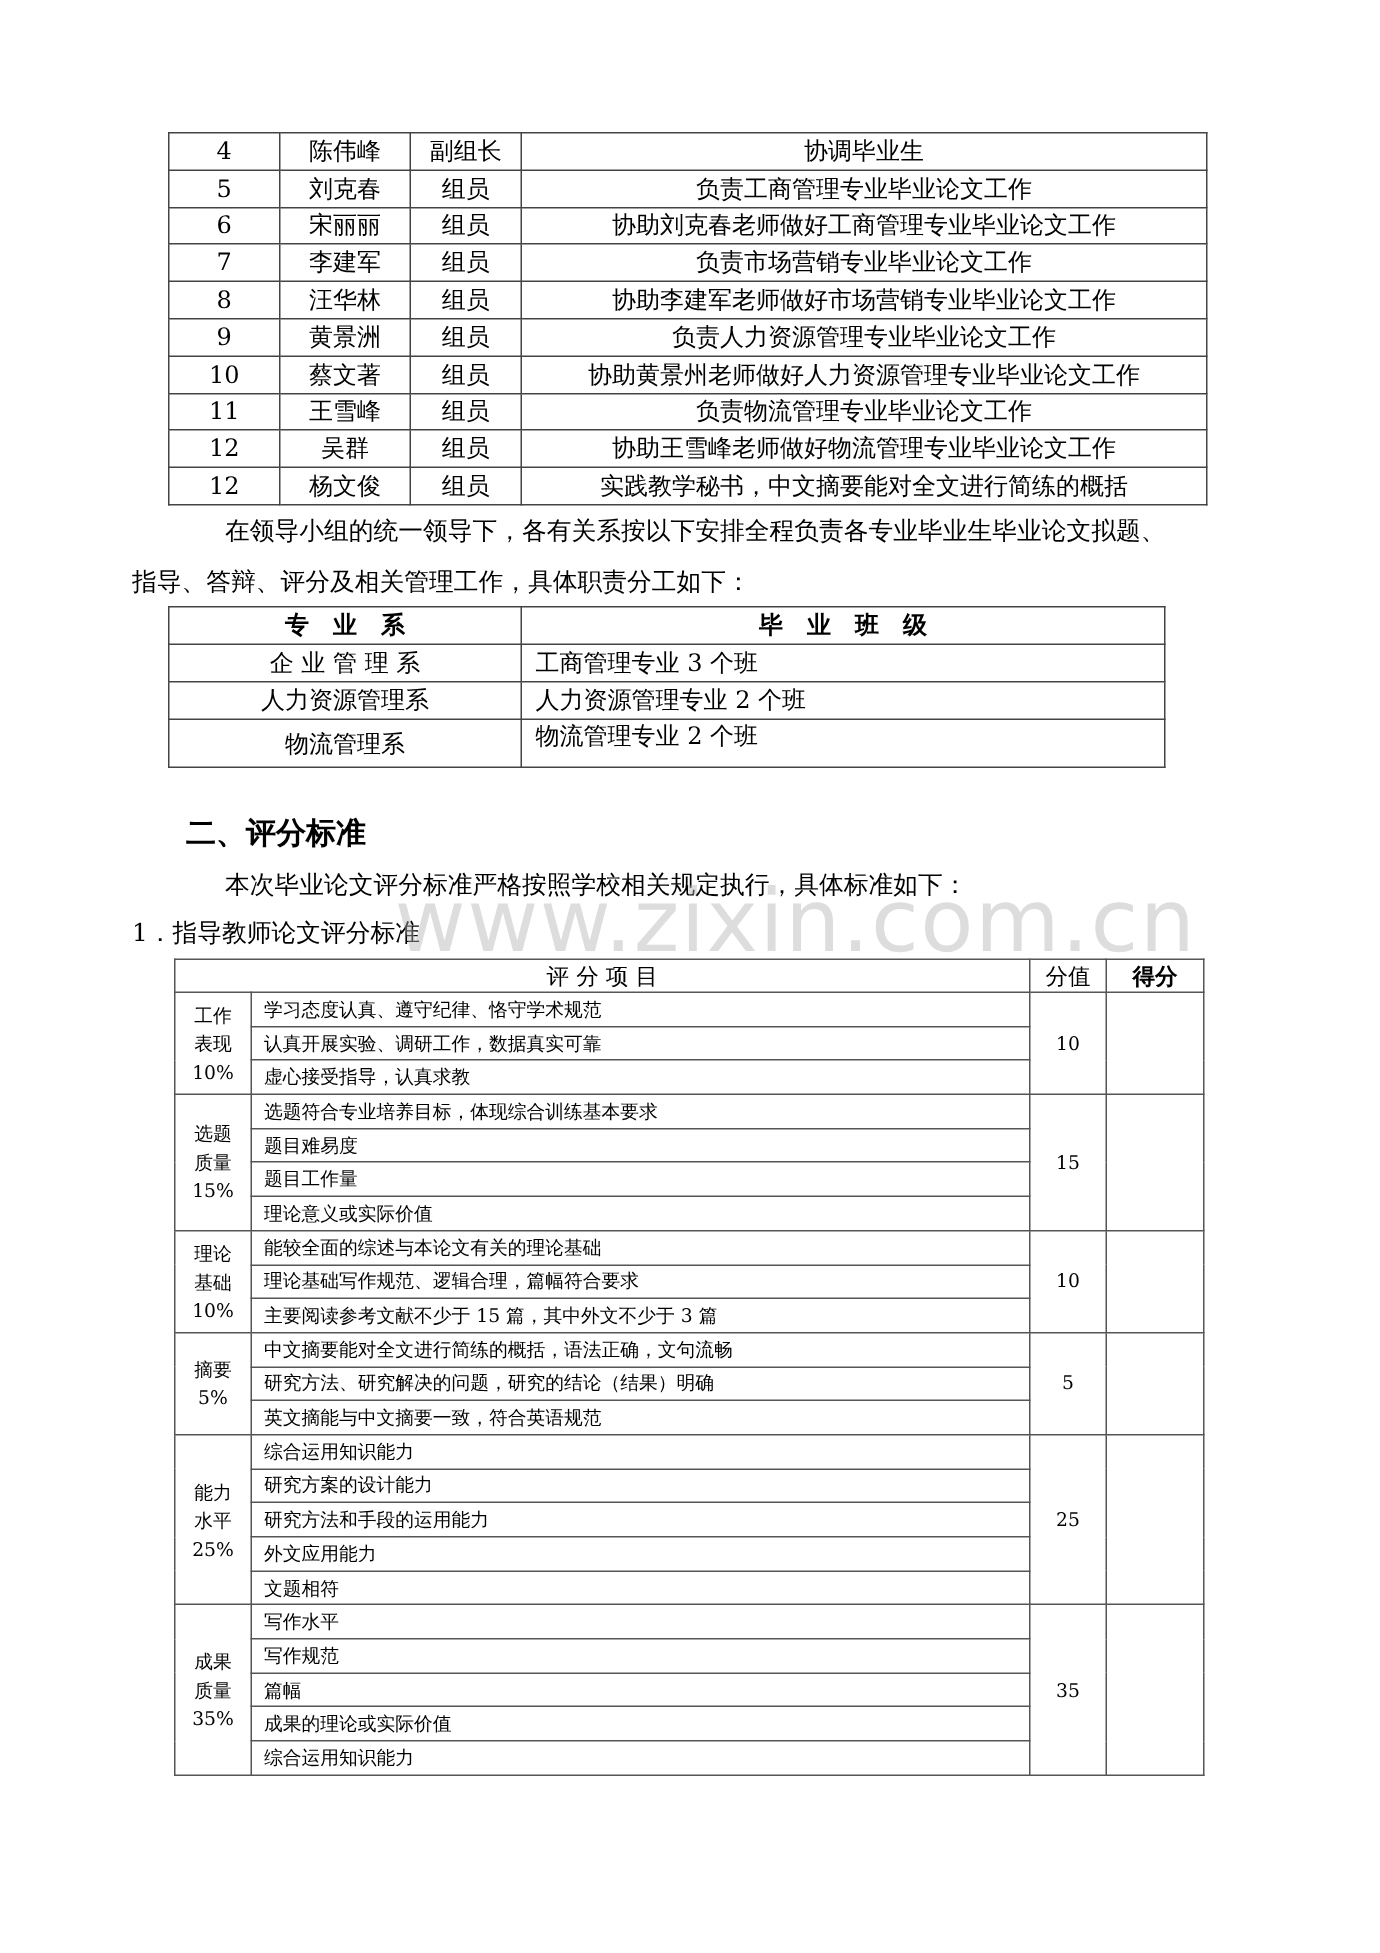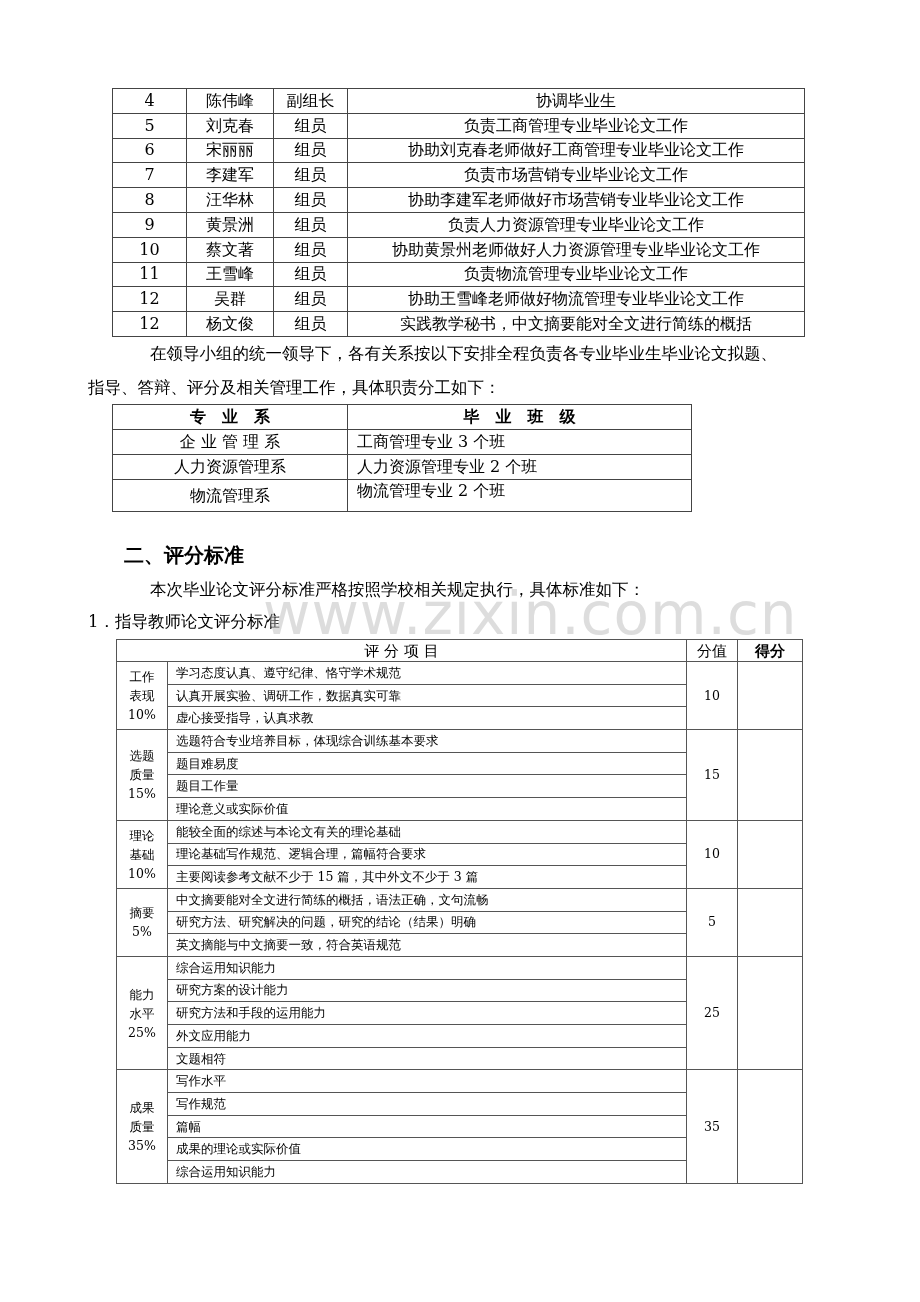--- a/index.html
+++ b/index.html
@@ -14,21 +14,21 @@
   
   #t-staff { left: 112px; top: 88px; width: 693px; }
   #t-staff td { border: 1px solid #444; height: 23.8px; font-size: 16px; text-align: center; line-height: 22px; }
   #t-staff .c0 { width: 73px; }
   #t-staff .c1 { width: 86px; }
   #t-staff .c2 { width: 73px; }
 
   .para { position: absolute; font-size: 16.5px; line-height: 22px; white-space: nowrap; }
 
   
-  #t-dept { left: 112px; top: 404px; width: 580px; }
+  #t-dept { left: 112px; top: 404px; width: 665px; }
   #t-dept td { border: 1px solid #444; font-size: 16px; line-height: 22px; }
   #t-dept .dcol { width: 234px; text-align: center; }
   #t-dept .ccol { text-align: left; padding-left: 9px; }
   #t-dept tr.hd td { height: 24px; font-weight: bold; letter-spacing: 0; }
   #t-dept tr.r td { height: 24px; margin-top: 10px; }
   #t-dept tr.last td { height: 31px; border-radius: 15px; }
   #t-dept tr.last td.ccol { vertical-align: top; padding-top: 0; }
 
   .h2 { position: absolute; left: 124px; top: 542px; font-size: 20px; font-weight: bold; font-family: "DejaVu Sans", "Liberation Sans", sans-serif; }
 

